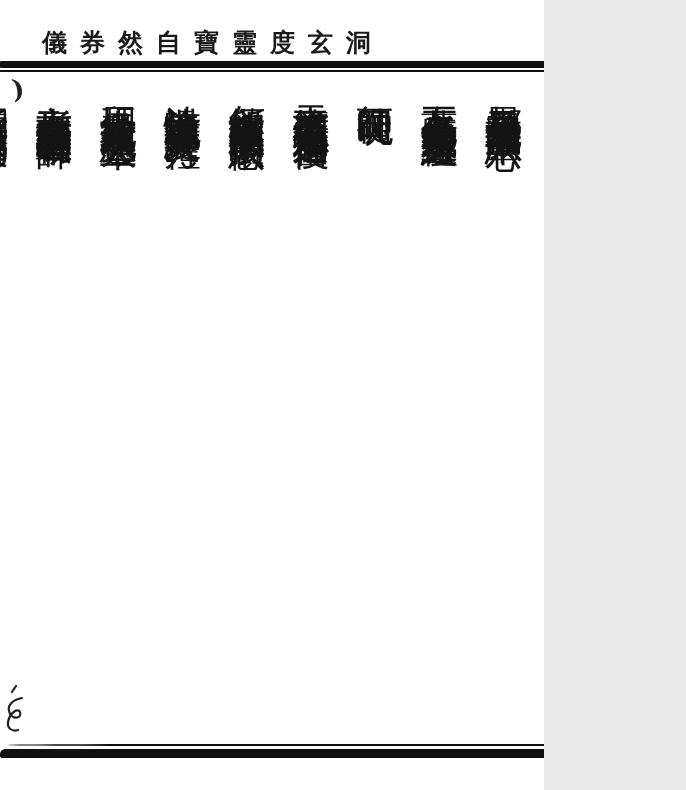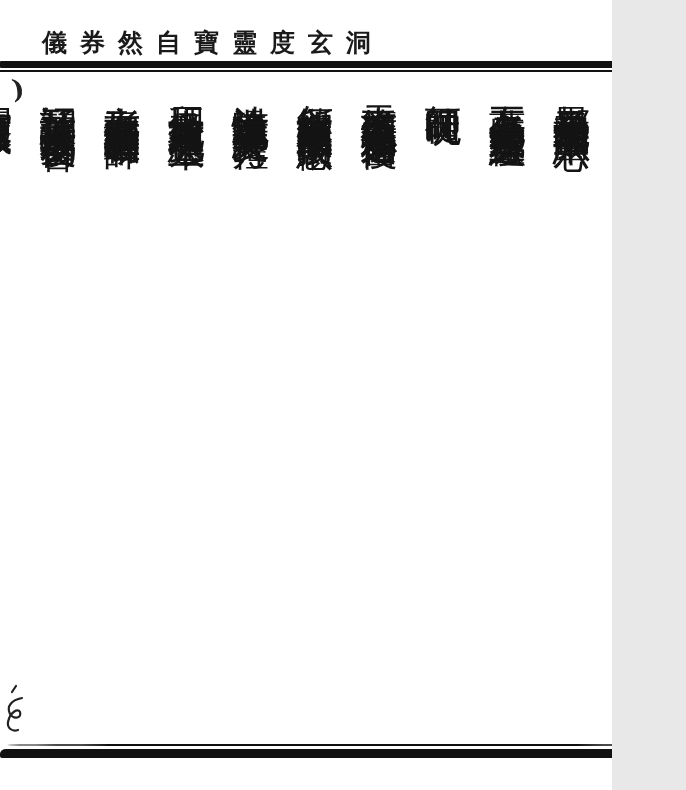--- a/index.html
+++ b/index.html
@@ -2,21 +2,21 @@
 <html><head>
 <meta charset="utf-8">
 <style>
   html, body {
     margin: 0;
     padding: 0;
     background: #e8e8e8;
   }
   .page {
     position: relative;
-    width: 612px;
+    width: 544px;
     height: 790px;
     background: #ffffff;
     overflow: hidden;
     font-family: "DejaVu Serif", "Liberation Serif", serif;
     color: #161616;
   }
   
   .running-title {
     position: absolute;
     top: 26px;

